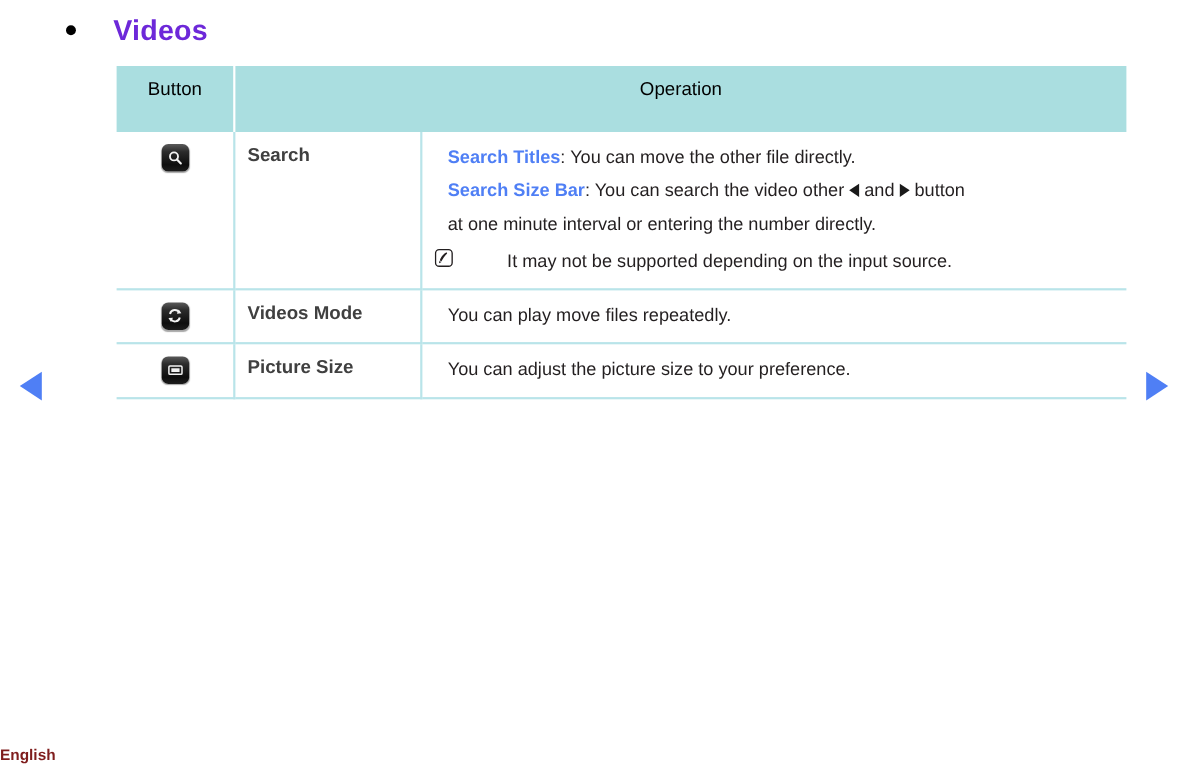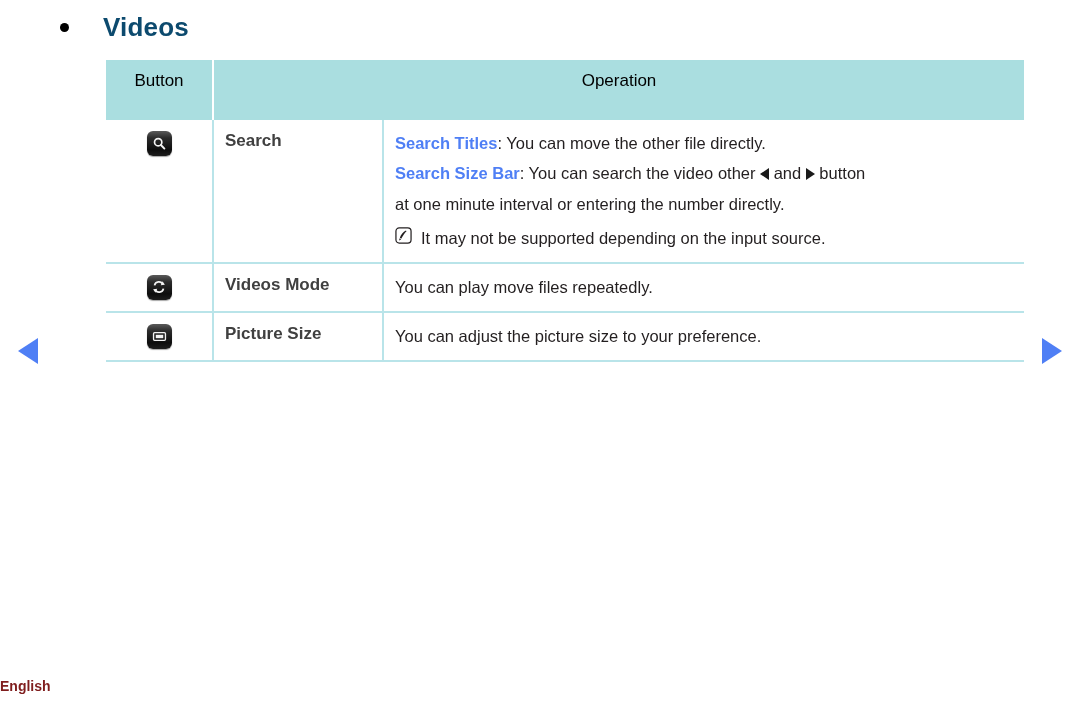--- a/index.html
+++ b/index.html
@@ -28,21 +28,21 @@
     width: 9px;
     height: 9px;
     border-radius: 50%;
     background: #000000;
     display: inline-block;
     margin-right: 34px;
   }
   .heading-text {
     font-size: 26px;
     font-weight: bold;
-    color: #0c4a6e;
+    color: #6d28d9;
     letter-spacing: 0.2px;
   }
 
   
   .spec-table {
     position: absolute;
     left: 106px;
     top: 60px;
     width: 918px;
     border-collapse: collapse;
@@ -85,31 +85,32 @@
     color: #404040;
     white-space: nowrap;
   }
   .cell-op {
     padding: 10px 6px 12px 10px;
     font-size: 16.5px;
     line-height: 1.48;
     color: #231f20;
   }
   .cell-op p {
-    margin: 0 0 6px 0;
+    margin: 0 0 6px 12px;
   }
   .cell-op p:last-child { margin-bottom: 0; }
   .kw {
     color: #4f7ff5;
     font-weight: bold;
   }
   .note-line {
     display: flex;
     align-items: center;
     margin-top: 10px;
+    gap: 40px;
   }
   .note-line .note-text { padding-left: 9px; }
 
   .tri-left-inline, .tri-right-inline {
     display: inline-block;
     width: 0; height: 0;
     vertical-align: -1px;
   }
   .tri-left-inline {
     border-top: 6px solid transparent;

